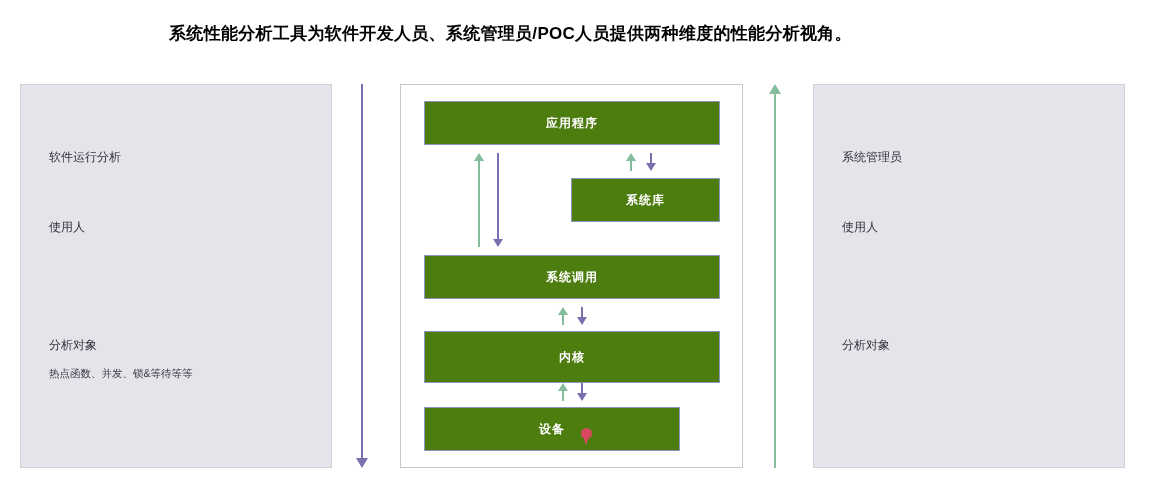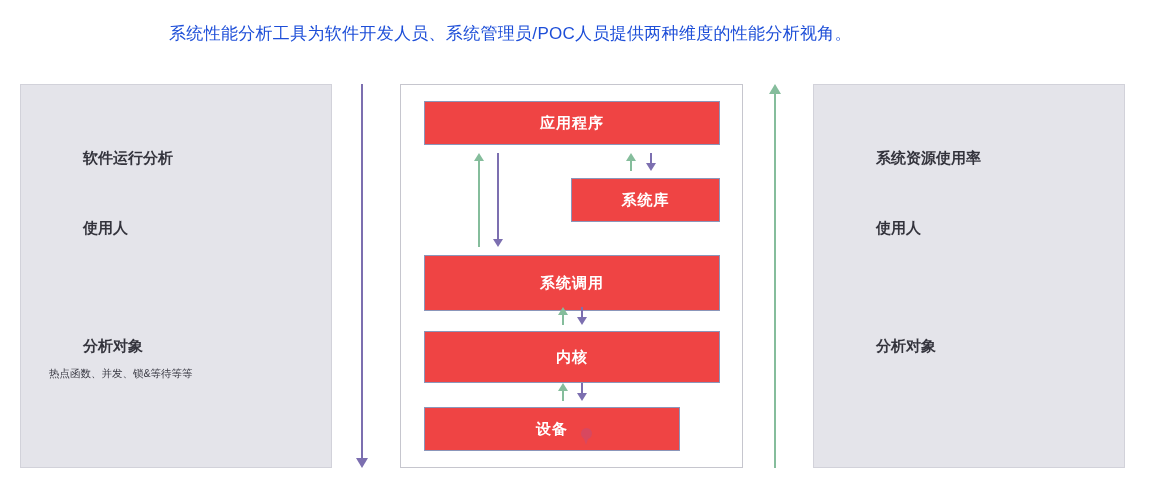--- a/index.html
+++ b/index.html
@@ -16,45 +16,44 @@
     position: relative;
   }
 
   #title {
     position: absolute;
     left: 0;
     top: 22px;
     width: 1021px;
     text-align: center;
     font-size: 17px;
-    font-weight: 400;
+    font-weight: 700;
     letter-spacing: 0.3px;
-    color: #1d4ed8;
+    color: #000000;
   }
 
   
   .panel {
     position: absolute;
     top: 84px;
     width: 312px;
     height: 384px;
     background: #e4e4ea;
     border: 1px solid #d2d2da;
     box-sizing: border-box;
   }
   #panel-left { left: 20px; }
   #panel-right { left: 813px; }
 
   .panel-heading {
     position: absolute;
     left: 28px;
-    font-size: 15px;
-    font-weight: 700;
+    font-size: 12px;
+    font-weight: 400;
     color: #33333c;
-    margin-left: 34px;
   }
   .panel-text {
     position: absolute;
     left: 28px;
     font-size: 10.5px;
     line-height: 16px;
     color: #3a3a44;
     white-space: pre-line;
   }
 
@@ -71,34 +70,34 @@
     top: 84px;
     width: 343px;
     height: 384px;
     background: #ffffff;
     border: 1px solid #c6c6ce;
     box-sizing: border-box;
   }
 
   .node {
     position: absolute;
-    background: #ef4444;
+    background: #4d7c0f;
     border: 1px solid #8b96ba;
     color: #ffffff;
-    font-size: 15px;
+    font-size: 12px;
     font-weight: 600;
     display: flex;
     align-items: center;
     justify-content: center;
     letter-spacing: 1px;
     box-sizing: border-box;
   }
   #node-app    { left: 424px; top: 101px; width: 296px; height: 44px; }
   #node-lib    { left: 571px; top: 178px; width: 149px; height: 44px; }
-  #node-sys    { left: 424px; top: 255px; width: 296px; height: 56px; }
+  #node-sys    { left: 424px; top: 255px; width: 296px; height: 44px; }
   #node-kernel { left: 424px; top: 331px; width: 296px; height: 52px; }
   #node-dev    { left: 424px; top: 407px; width: 256px; height: 44px; }
 
   
   .arrow {
     position: absolute;
     width: 0;
     height: 0;
   }
   .shaft {
@@ -180,21 +179,21 @@
 <div id="title">系统性能分析工具为软件开发人员、系统管理员/POC人员提供两种维度的性能分析视角。</div>
 
 <div id="panel-left" class="panel">
   <div class="panel-heading h-title">软件运行分析</div>
   <div class="panel-heading h-user">使用人</div>
   <div class="panel-heading h-object">分析对象</div>
   <div class="panel-text    t-object">热点函数、并发、锁&amp;等待等等</div>
 </div>
 
 <div id="panel-right" class="panel">
-  <div class="panel-heading h-title">系统资源使用率</div>
+  <div class="panel-heading h-title">系统管理员</div>
   <div class="panel-heading h-user">使用人</div>
   <div class="panel-heading h-object">分析对象</div>
 </div>
 
 <div id="arrow-left" class="big-arrow">
   <div class="bshaft"></div>
   <div class="bhead"></div>
 </div>
 <div id="arrow-right" class="big-arrow">
   <div class="bshaft"></div>

